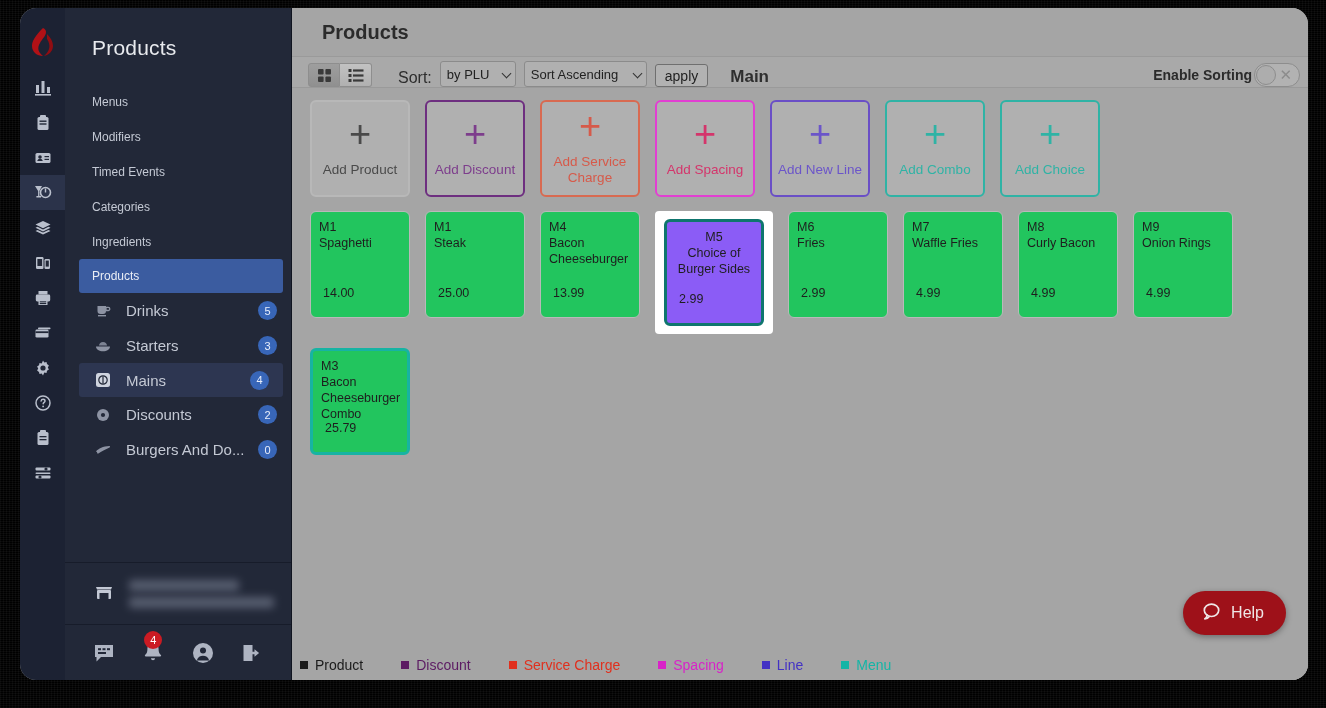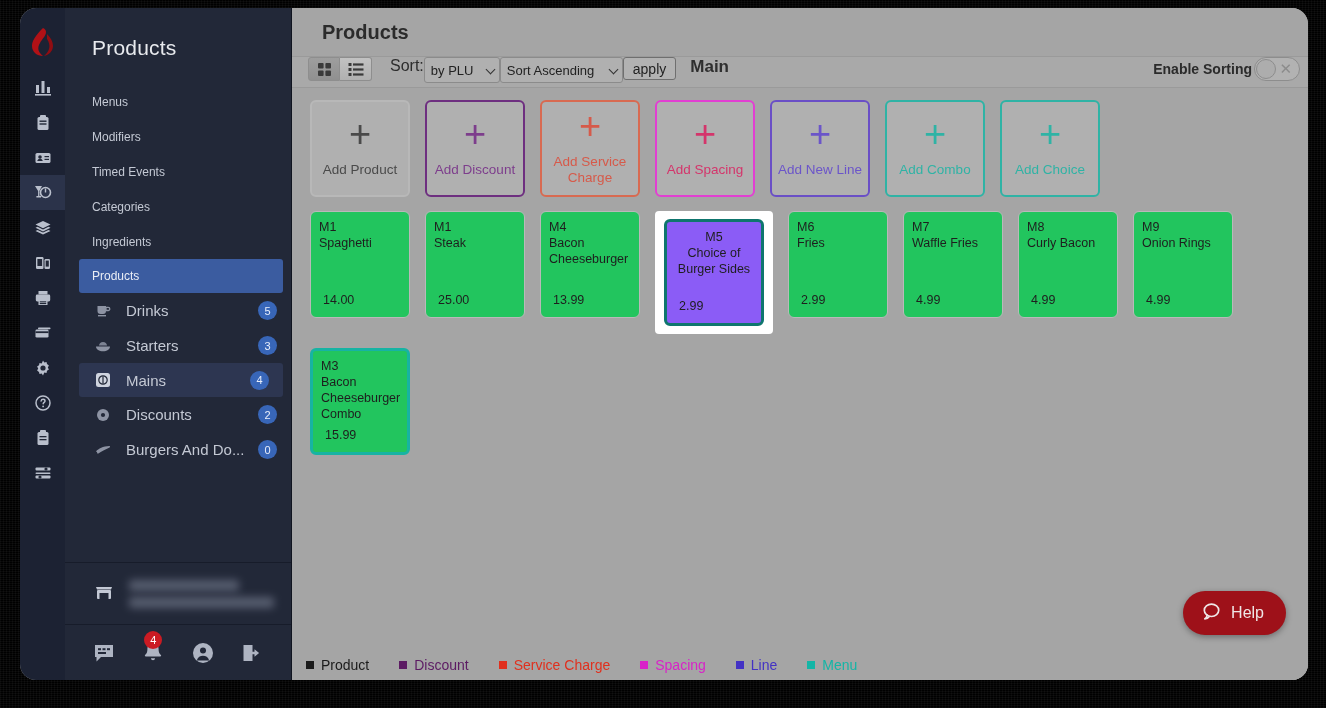--- a/index.html
+++ b/index.html
@@ -196,22 +196,23 @@
     font-size: 20px;
     color: #2b2b2b;
     font-weight: bold;
   }
   .toolbar {
     height: 32px;
     background: #a9a9a9;
     border-top: 1px solid #9a9a9a;
     border-bottom: 1px solid #9a9a9a;
     display: flex;
-    align-items: flex-start;
+    align-items: flex-end;
     padding: 0 8px 0 16px;
+    gap: 8px;
   }
   .viewtoggle { display: flex; }
   .vt-btn {
     width: 32px; height: 24px;
     border: 1px solid #8e8e8e;
     display: flex; align-items: center; justify-content: center;
     cursor: pointer;
     color: #3a3a3a;
     background: linear-gradient(#b6b6b6,#a4a4a4);
   }
@@ -317,43 +318,43 @@
     padding: 7px 8px 6px 8px;
     position: relative;
     cursor: pointer;
     color: #1e1e1e;
     font-size: 12.5px;
     line-height: 1.28;
     overflow: hidden;
   }
   .card .price {
     position: absolute;
-    left: 12px; bottom: 9px;
+    left: 12px; bottom: 16px;
     font-size: 12.5px;
   }
   .card.teal { border: 3px solid #17b3a3; }
   .card-sel-wrap {
     background: #ffffff;
     border-radius: 4px;
     padding: 8px 9px;
     display: inline-block;
   }
   .card.selected {
     background: #8b5cf6;
     border: 3px solid #0f766e;
     text-align: center;
   }
 
   
   .legend {
     height: 30px;
     display: flex;
     align-items: center;
-    gap: 30px;
-    padding-left: 14px;
+    gap: 38px;
+    padding-left: 8px;
     font-size: 14px;
     background: #a5a5a5;
   }
   .lg { display: flex; align-items: center; gap: 7px; }
   .lg .sq { width: 8px; height: 8px; display: inline-block; }
 
   .help-btn {
     position: absolute;
     right: 22px; bottom: 45px;
     background: #9e1119;
@@ -737,21 +738,21 @@
             <div>M9</div>
             <div>Onion Rings</div>
             <div class="price">4.99</div>
           </div>
         </div>
 
         <div class="row">
           <div class="card teal">
             <div>M3</div>
             <div>Bacon Cheeseburger Combo</div>
-            <div class="price">15.99</div>
+            <div class="price">25.79</div>
           </div>
         </div>
 
       </div>
 
       <div class="legend">
         <span class="lg">
           <span class="sq" style="background:#1b1b1b"></span>
           <span style="color:#1b1b1b">Product</span>
         </span>

